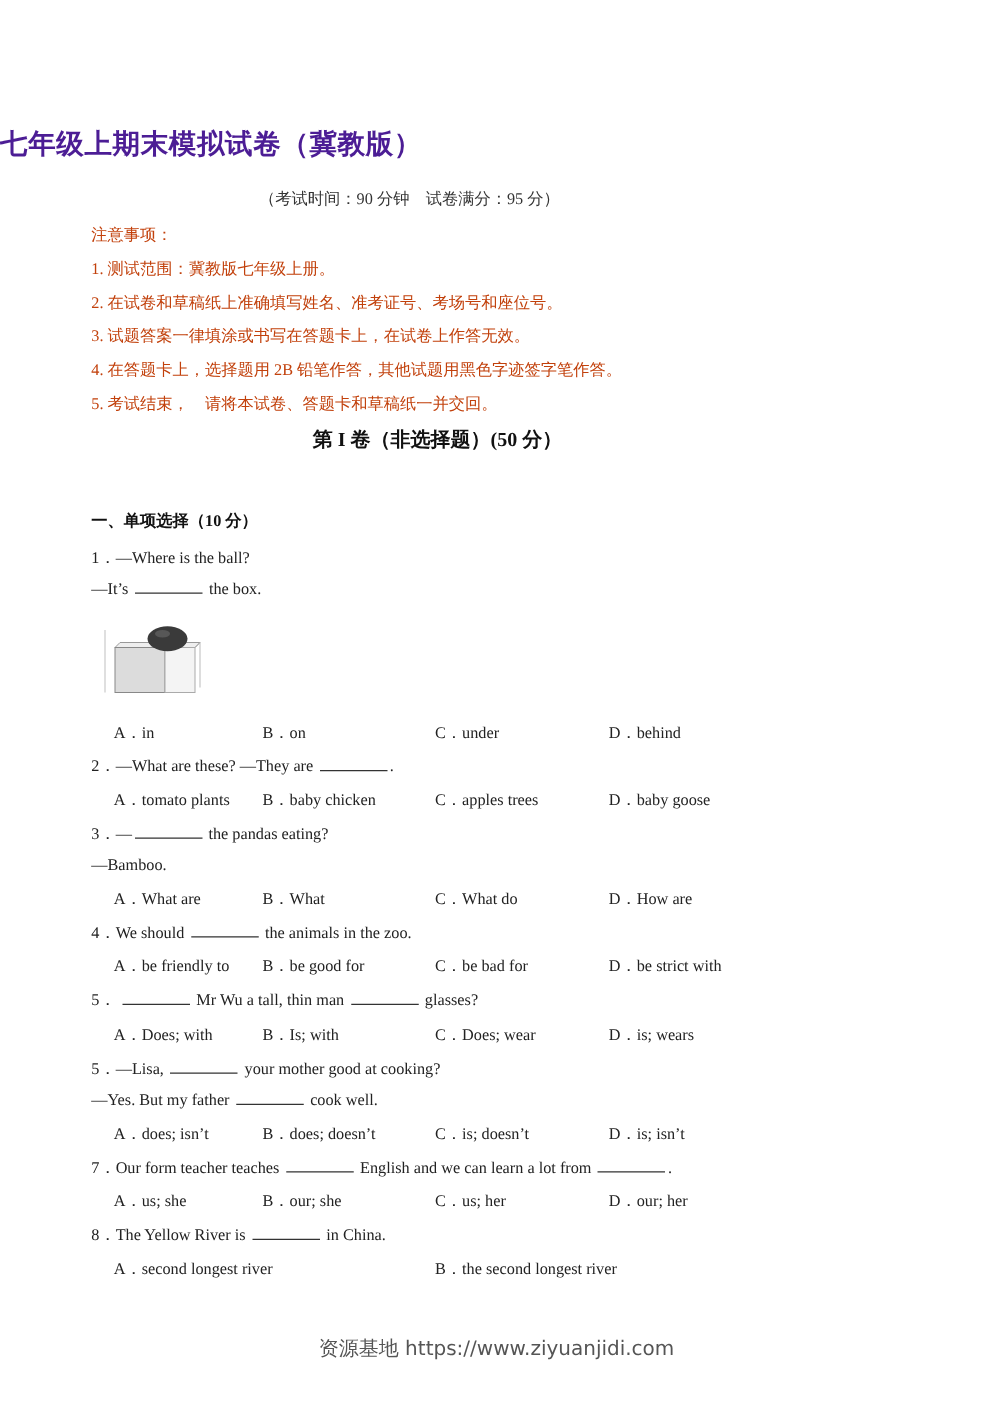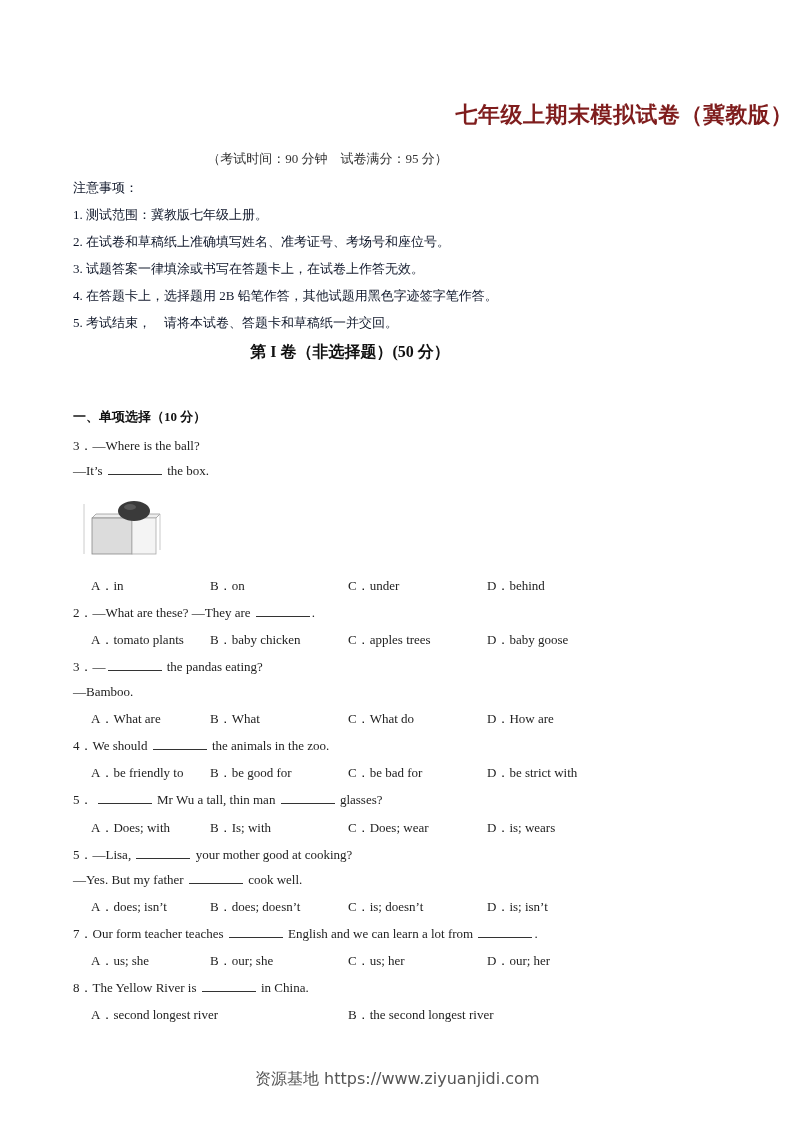--- a/index.html
+++ b/index.html
@@ -1,23 +1,23 @@
 <!DOCTYPE html>
 <html><head>
 <meta charset="utf-8">
 <style>
   html, body { margin: 0; padding: 0; background: #ffffff; }
   body { width: 793px; height: 1122px; position: relative; overflow: hidden;
          font-family: "Liberation Serif", "DejaVu Serif", serif; color: #1a1a1a; }
   .abs { position: absolute; white-space: nowrap; }
-  .title { left: 0; width: 793px; top: 100px; text-align: right;
+  .title { left: 0; width: 793px; top: 100px; text-align: left;
            font-family: "DejaVu Sans", "Liberation Sans", sans-serif; font-weight: bold;
-           font-size: 22px; color: #7f1d1d; letter-spacing: 0.5px; }
+           font-size: 22px; color: #4c1d95; letter-spacing: 0.5px; }
   .subtitle { left: 0; width: 655px; top: 150px; text-align: center; font-size: 13px; color: #333; }
-  .note { left: 73px; font-size: 13px; color: #0f172a; }
+  .note { left: 73px; font-size: 13px; color: #c2410c; }
   .section-title { left: 0; width: 700px; top: 342px; text-align: center; font-weight: bold;
                    font-size: 16px; color: #111; }
   .part-heading { left: 73px; top: 408px; font-weight: bold; font-size: 13px; color: #111; }
   .q { left: 73px; font-size: 13px; color: #222; }
   .opt { font-size: 13px; color: #222; }
   .blank { display: inline-block; width: 54px; border-bottom: 1px solid #333; height: 10px; margin: 0 2px; vertical-align: baseline; }
   .figure { left: 80px; top: 496px; width: 90px; height: 62px; }
   .footer-page { left: 73px; top: 1089px; font-size: 11px; color: #333;
                  font-family: "DejaVu Sans", sans-serif; letter-spacing: 1px; margin-top: 32px; }
   .watermark { left: 255px; top: 1069px; font-size: 16px; color: #555;
@@ -35,21 +35,21 @@
   <div class="abs note" style="top:206px">1. 测试范围：冀教版七年级上册。</div>
   <div class="abs note" style="top:233px">2. 在试卷和草稿纸上准确填写姓名、准考证号、考场号和座位号。</div>
   <div class="abs note" style="top:260px">3. 试题答案一律填涂或书写在答题卡上，在试卷上作答无效。</div>
   <div class="abs note" style="top:287px">4. 在答题卡上，选择题用 2B 铅笔作答，其他试题用黑色字迹签字笔作答。</div>
   <div class="abs note" style="top:314px">5. 考试结束，　请将本试卷、答题卡和草稿纸一并交回。</div>
 
   <div class="abs section-title">第 I 卷（非选择题）(50 分）</div>
   <div class="abs part-heading">一、单项选择（10 分）</div>
 
   <div class="abs q" style="top:437px">
-    <span>3．—Where is the ball?</span>
+    <span>1．—Where is the ball?</span>
   </div>
   <div class="abs q" style="top:463px">
     <span>—It’s</span>
     <span class="blank"></span>
     <span>the box.</span>
   </div>
   <div class="abs figure">
     <svg width="90" height="62" viewBox="0 0 90 62">
       <rect x="2" y="8" width="86" height="52" fill="#ffffff"></rect>
       <polygon points="12,22 76,22 80,18 16,18" fill="#eeeeee" stroke="#999" stroke-width="0.8"></polygon>

